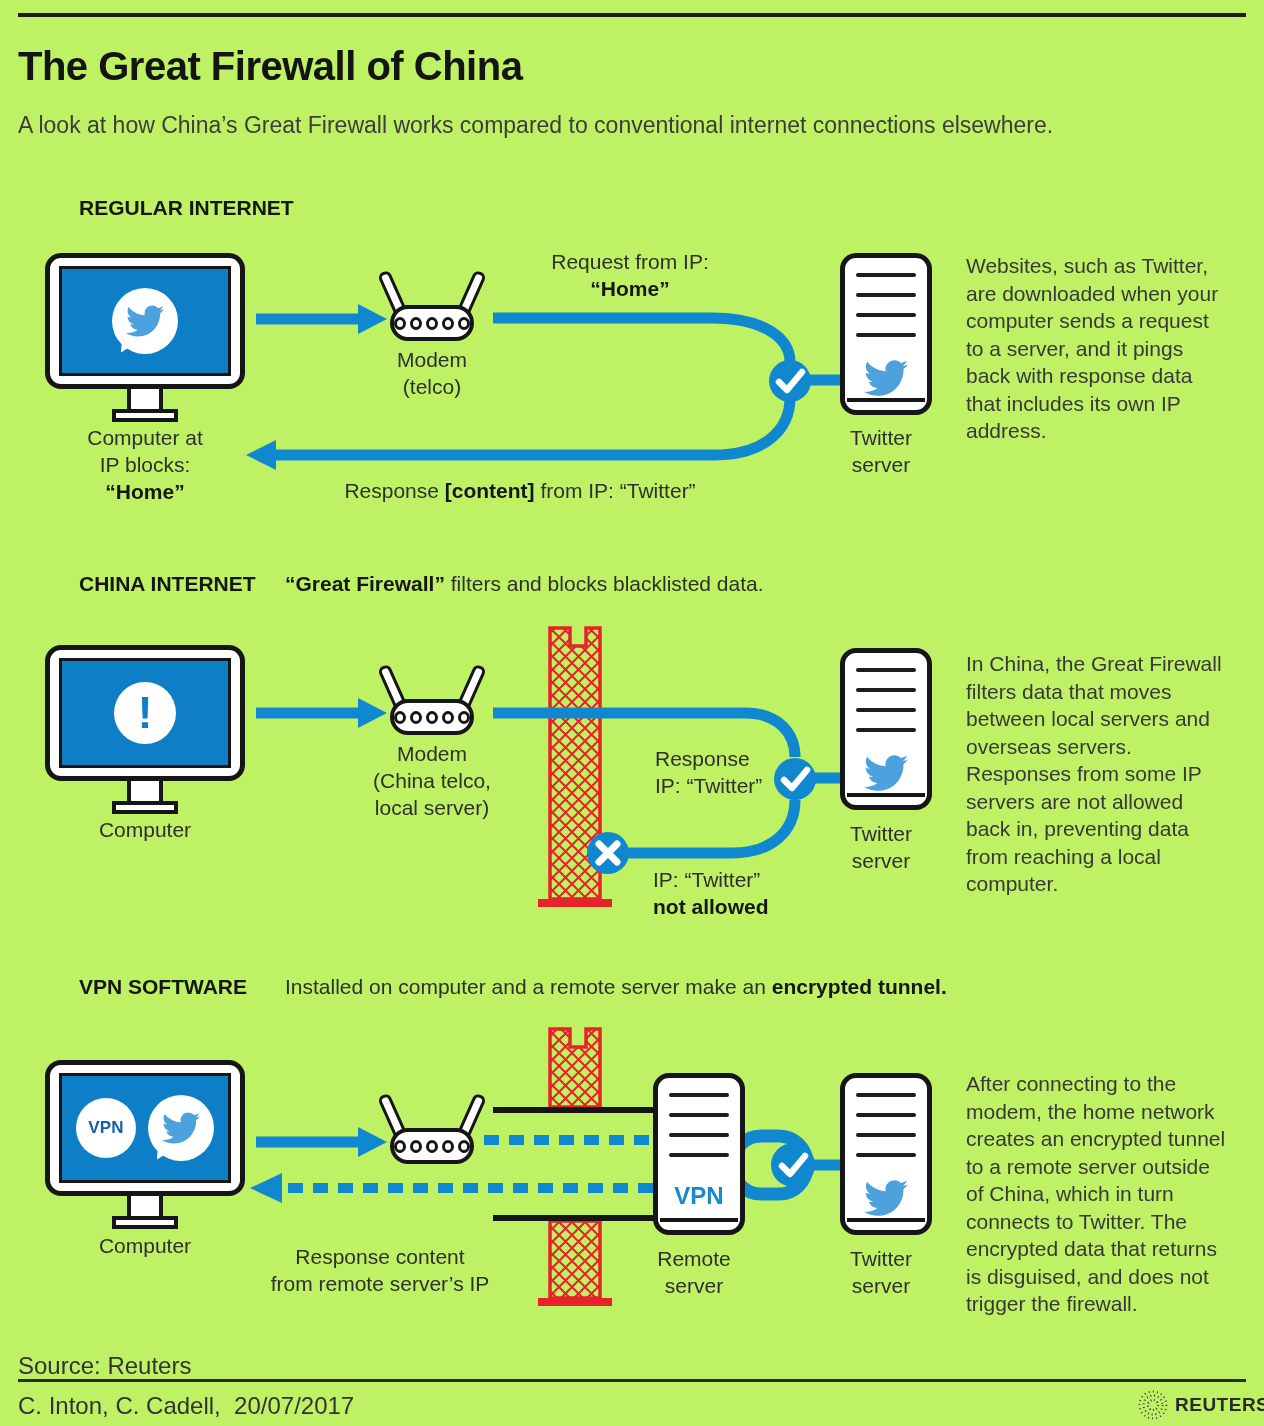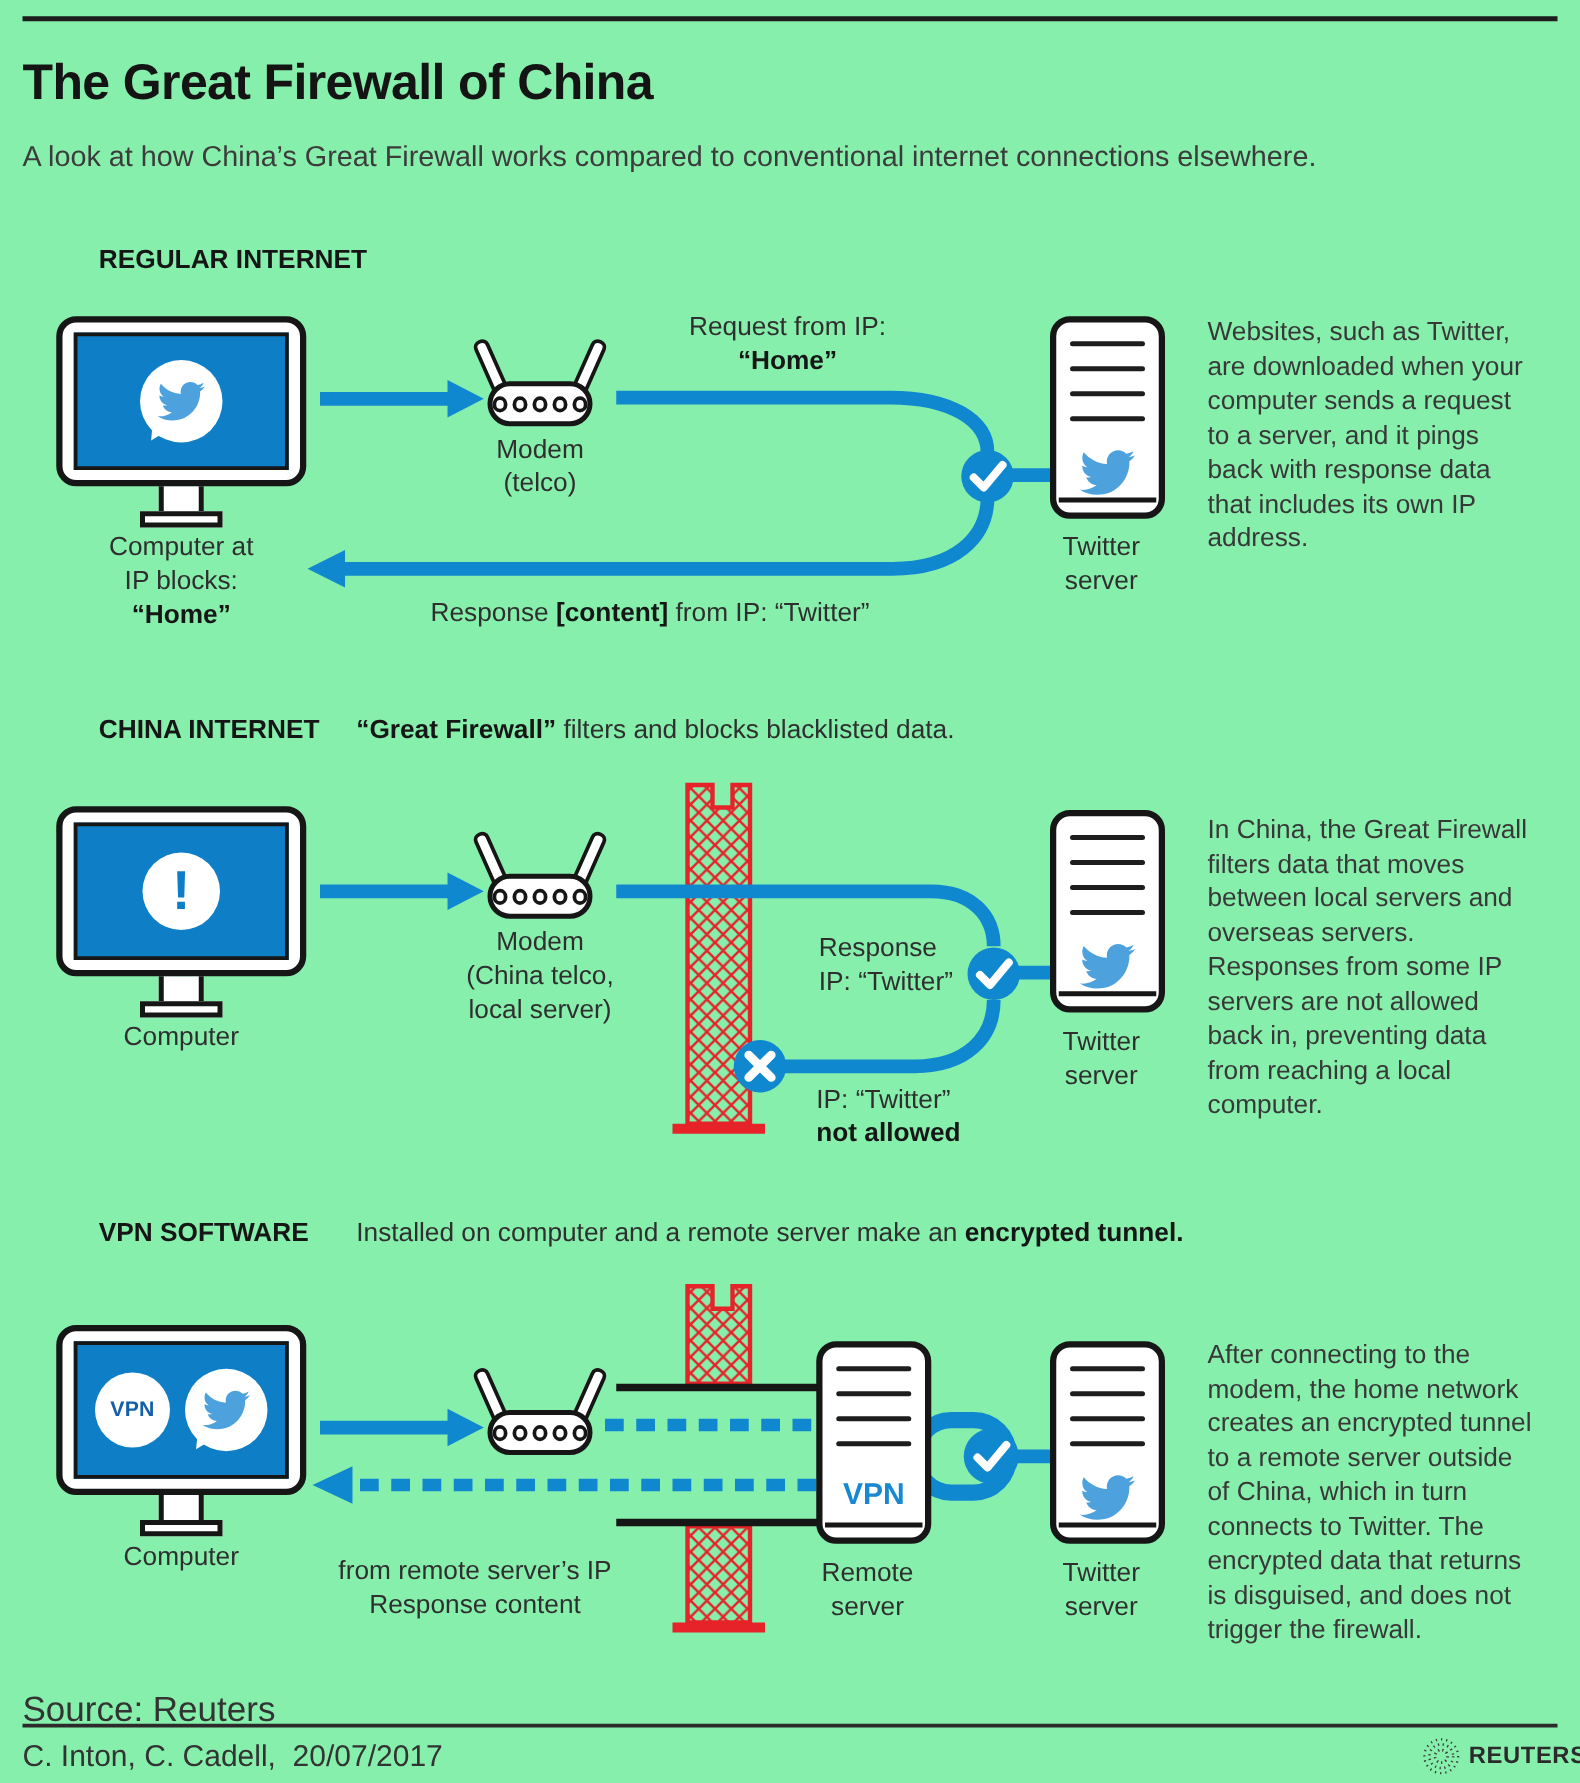--- a/index.html
+++ b/index.html
@@ -1,16 +1,16 @@
 <!DOCTYPE html>
 <html><head>
 <meta charset="utf-8">
 <style>
   html,body{margin:0;padding:0;background:#fff;}
-  .page{position:relative;width:1264px;height:1426px;background:#86efac;overflow:hidden;
+  .page{position:relative;width:1264px;height:1426px;background:#bef264;overflow:hidden;
         font-family:"Liberation Sans","DejaVu Sans",sans-serif;color:#2f2f2f;}
   
   .top-rule{position:absolute;left:18px;top:13px;width:1228px;height:4px;background:#1d1d1d;}
   .title{position:absolute;left:18px;top:44px;font-size:40px;font-weight:bold;color:#141414;letter-spacing:-0.5px;margin:0;}
   .subtitle{position:absolute;left:18px;top:112px;font-size:23px;color:#3c3c3c;}
   .sec-heading{position:absolute;font-size:21px;font-weight:bold;color:#161616;margin-left:32px;}
   .sec-desc{position:absolute;font-size:21px;color:#2f2f2f;}
   .sec-desc b{color:#161616;}
   
   .label{position:absolute;font-size:21px;line-height:27px;color:#2f2f2f;text-align:center;}
@@ -44,21 +44,21 @@
   .dot{width:7px;height:7px;border:3px solid #161616;border-radius:50%;background:#fff;}
   
   .server{position:absolute;width:82px;height:152px;background:#fff;border:5px solid #161616;border-radius:16px;z-index:3;}
   .slat{position:absolute;left:11px;right:11px;height:4px;background:#1d1d1d;border-radius:2px;}
   .s1{top:15px;} .s2{top:35px;} .s3{top:55px;} .s4{top:75px;}
   .server::after{content:"";position:absolute;left:2px;right:2px;bottom:8px;border-top:4px solid #161616;}
   .server svg{position:absolute;left:50%;top:98px;transform:translateX(-50%);width:44px;height:44px;}
   .vpn-server-text{position:absolute;left:0;right:0;top:104px;text-align:center;font-weight:bold;font-size:24px;color:#1788d1;}
   .overlay{position:absolute;left:0;top:0;z-index:2;}
   
-  .f-source{position:absolute;left:18px;top:1352px;font-size:28px;color:#333;}
+  .f-source{position:absolute;left:18px;top:1352px;font-size:24px;color:#333;}
   .f-rule{position:absolute;left:18px;top:1379px;width:1228px;height:3px;background:#2b2b2b;}
   .f-credit{position:absolute;left:18px;top:1392px;font-size:24px;color:#333;white-space:pre-wrap;}
   .f-logo{position:absolute;left:1138px;top:1390px;display:flex;align-items:center;gap:7px;}
   .f-brand{font-size:19px;font-weight:bold;color:#2b2b2b;letter-spacing:0.5px;}
 </style>
 </head>
 <body>
 
 <svg width="0" height="0" style="position:absolute" aria-hidden="true">
   <defs>
@@ -290,22 +290,22 @@
     <div class="m-pill">
       <span class="dot"></span>
         <span class="dot"></span>
         <span class="dot"></span>
         <span class="dot"></span>
         <span class="dot"></span>
     </div>
   </div>
 
   <div class="label" style="left:240px;top:1243px;width:280px;">
+    <div>Response content</div>
     <div>from remote server’s IP</div>
-    <div>Response content</div>
   </div>
 
   <div class="server" style="left:653px;top:1073px;">
     <div class="slat s1"></div>
       <div class="slat s2"></div>
       <div class="slat s3"></div>
       <div class="slat s4"></div>
     <div class="vpn-server-text">VPN</div>
   </div>
   <div class="label" style="left:628px;top:1245px;width:132px;">

